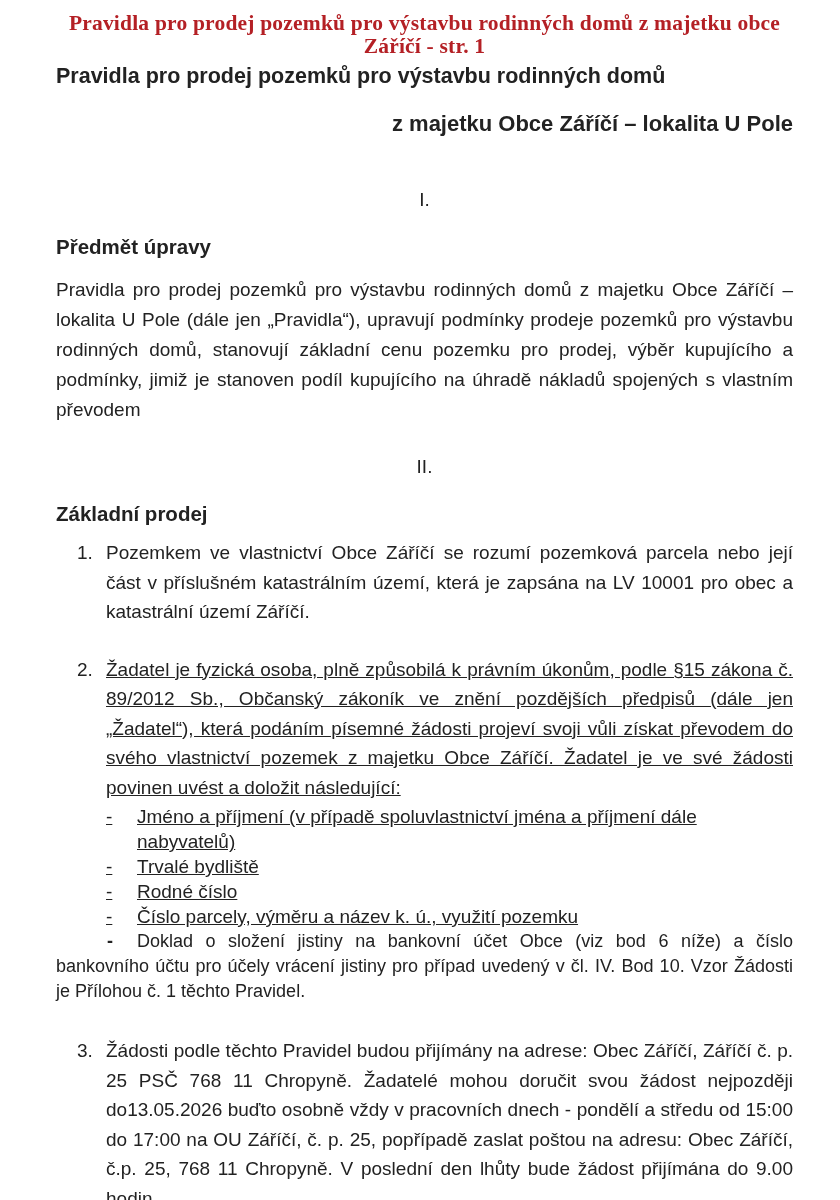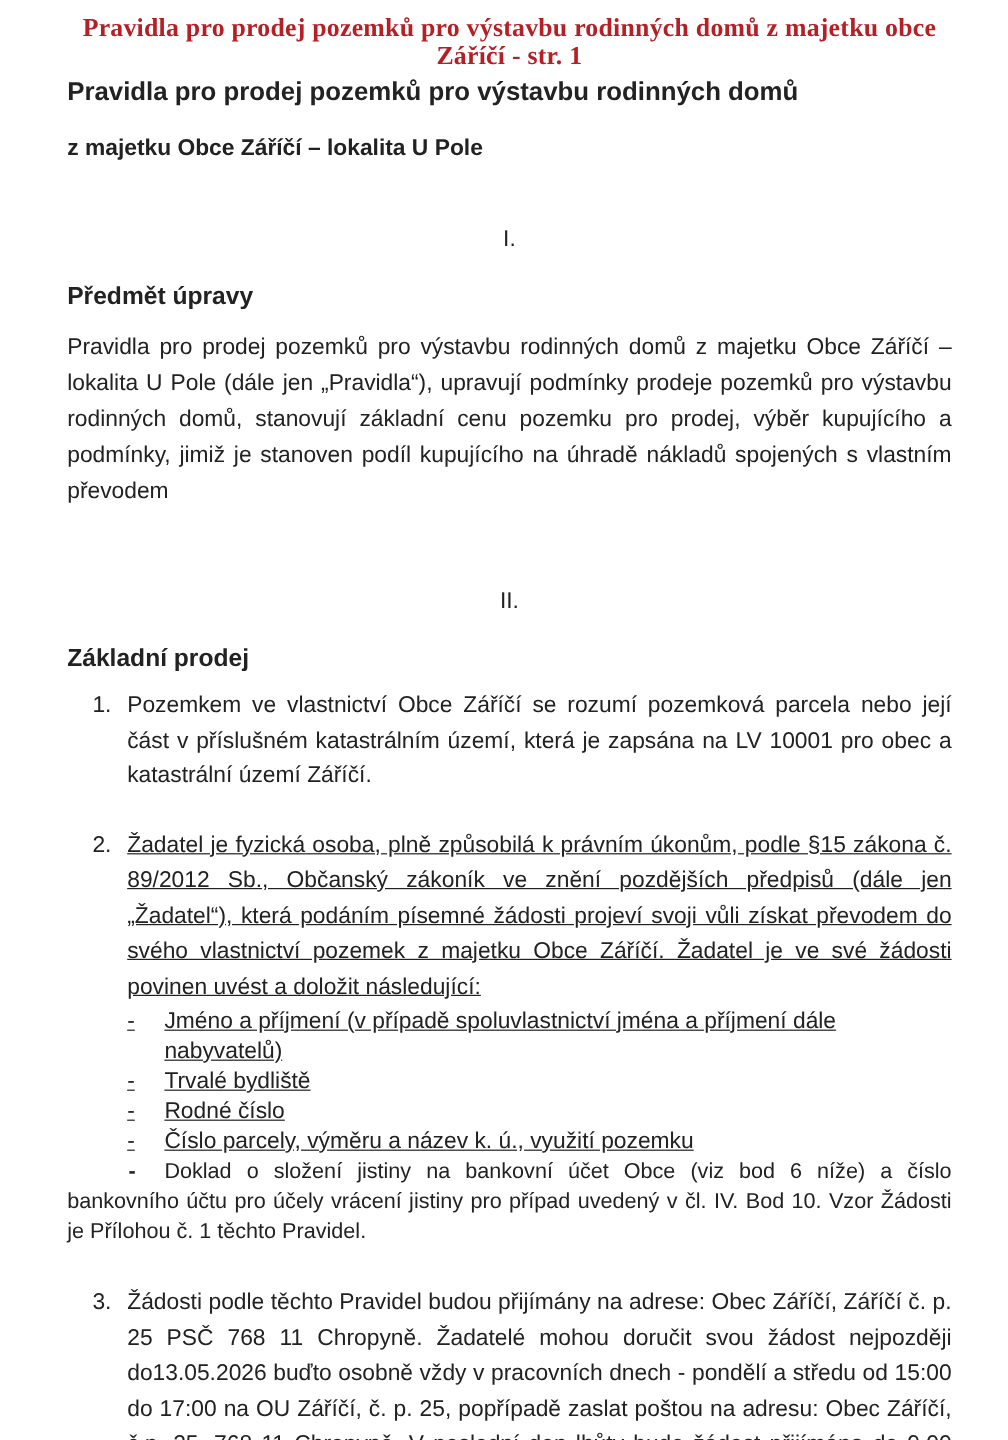--- a/index.html
+++ b/index.html
@@ -34,32 +34,32 @@
   }
   .doc-title {
     font-weight: bold;
     font-size: 21.5px;
     line-height: 26px;
     text-align: left;
     margin-top: 5px;
   }
   .doc-subtitle {
     font-weight: bold;
-    font-size: 19px;
+    font-size: 22px;
     line-height: 26px;
-    text-align: left;
+    text-align: right;
     margin-top: 22px;
   }
   .sec-num {
     text-align: center;
     font-size: 19px;
     line-height: 22px;
   }
   .sec1-num { margin-top: 52px; }
-  .sec2-num { margin-top: 66px; }
+  .sec2-num { margin-top: 31px; }
   .sec-head {
     text-align: left;
     font-weight: bold;
     font-size: 20.5px;
     line-height: 24px;
     margin-top: 24px;
   }
   .body-par {
     margin-top: 16px;
     font-size: 19px;

